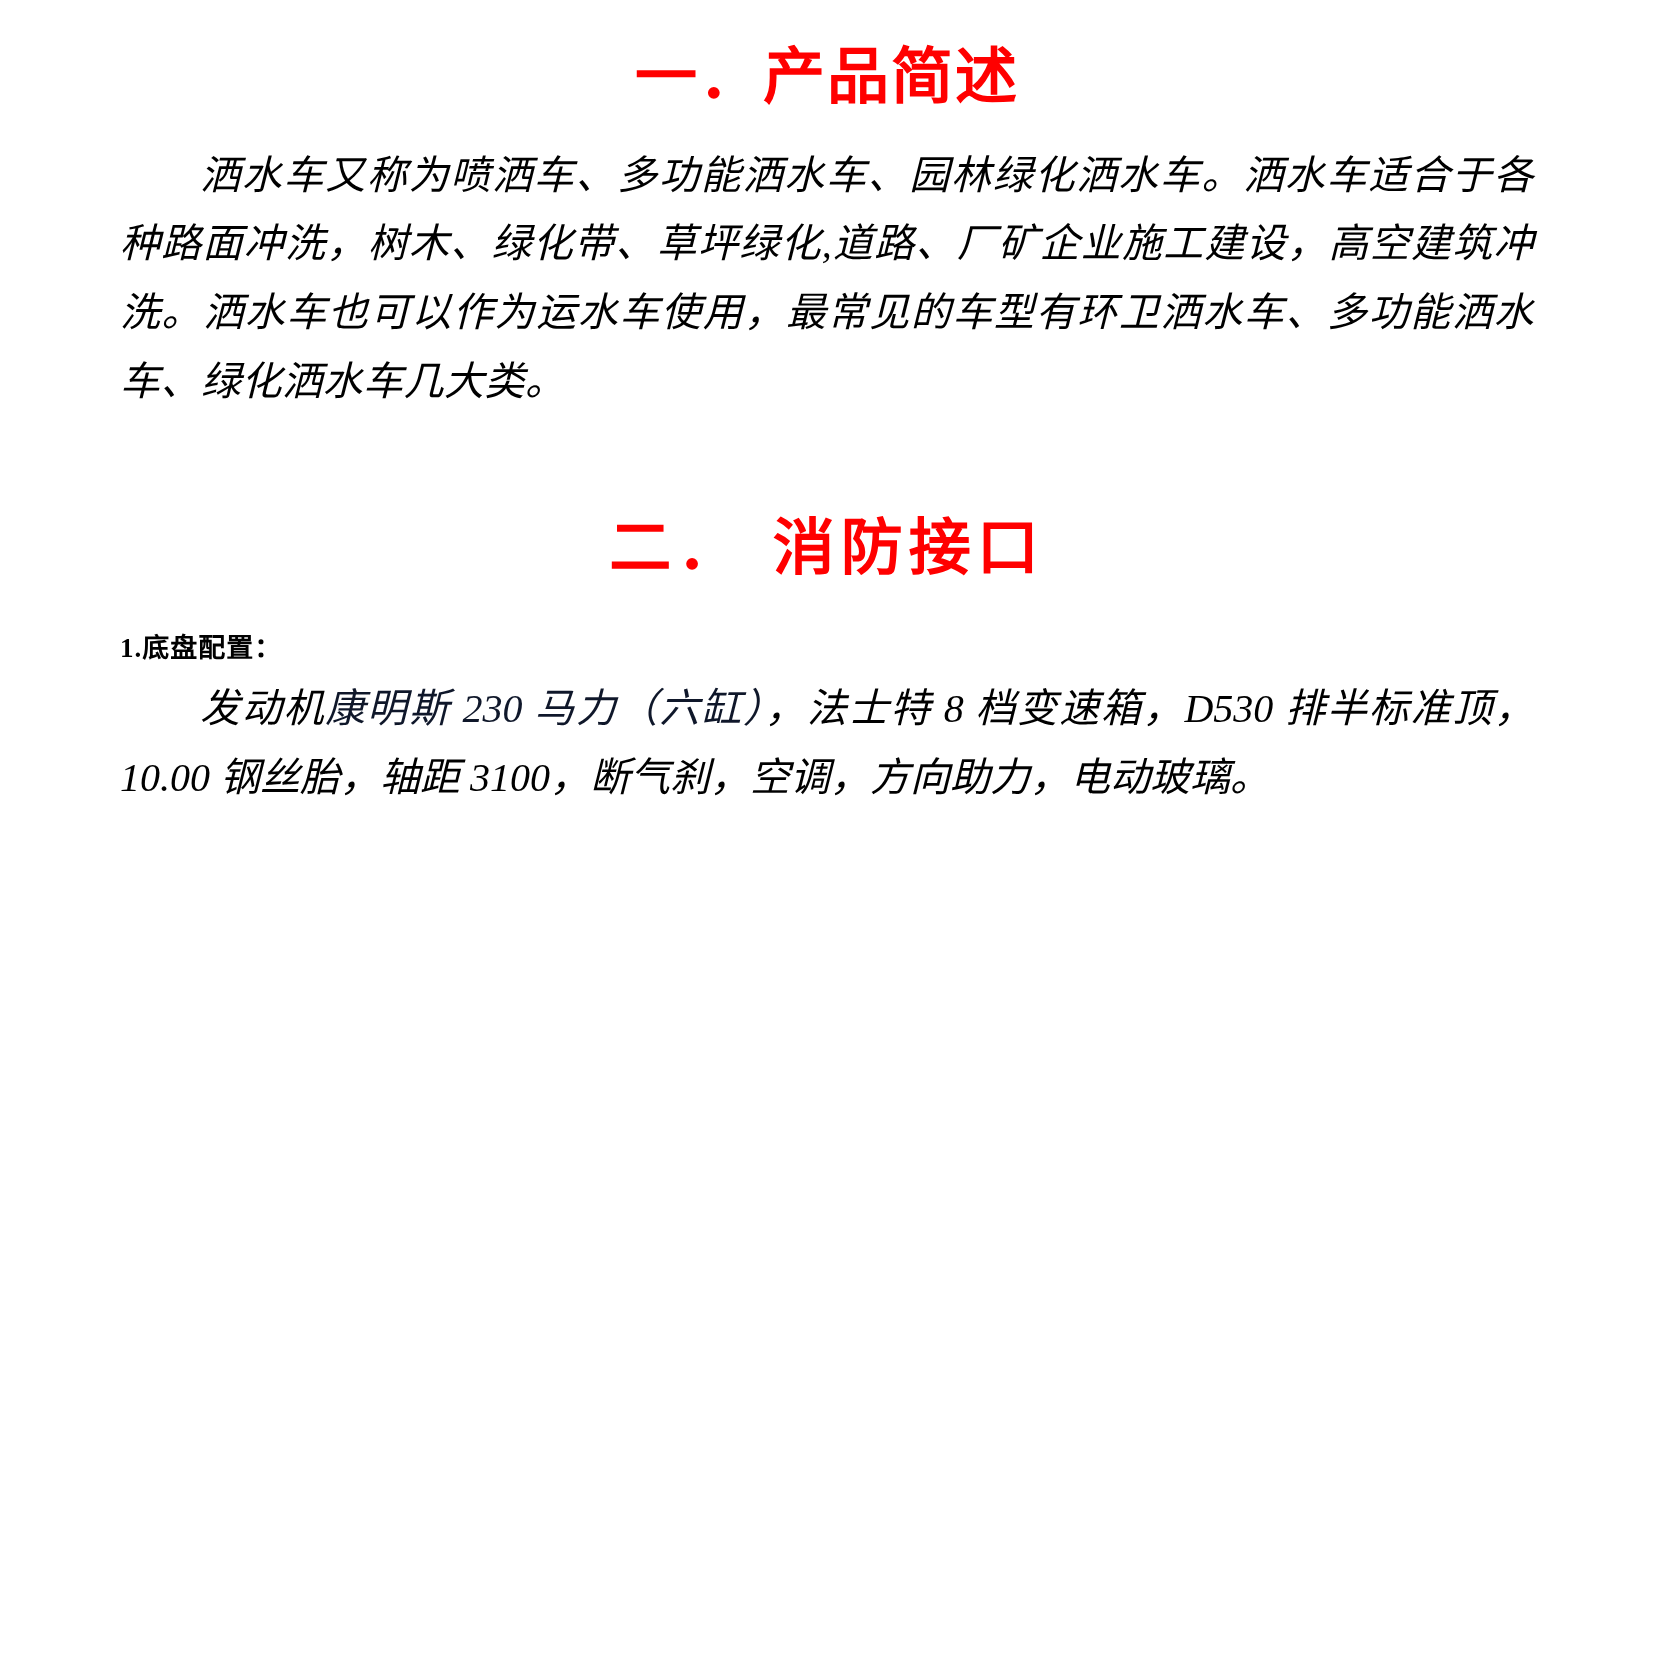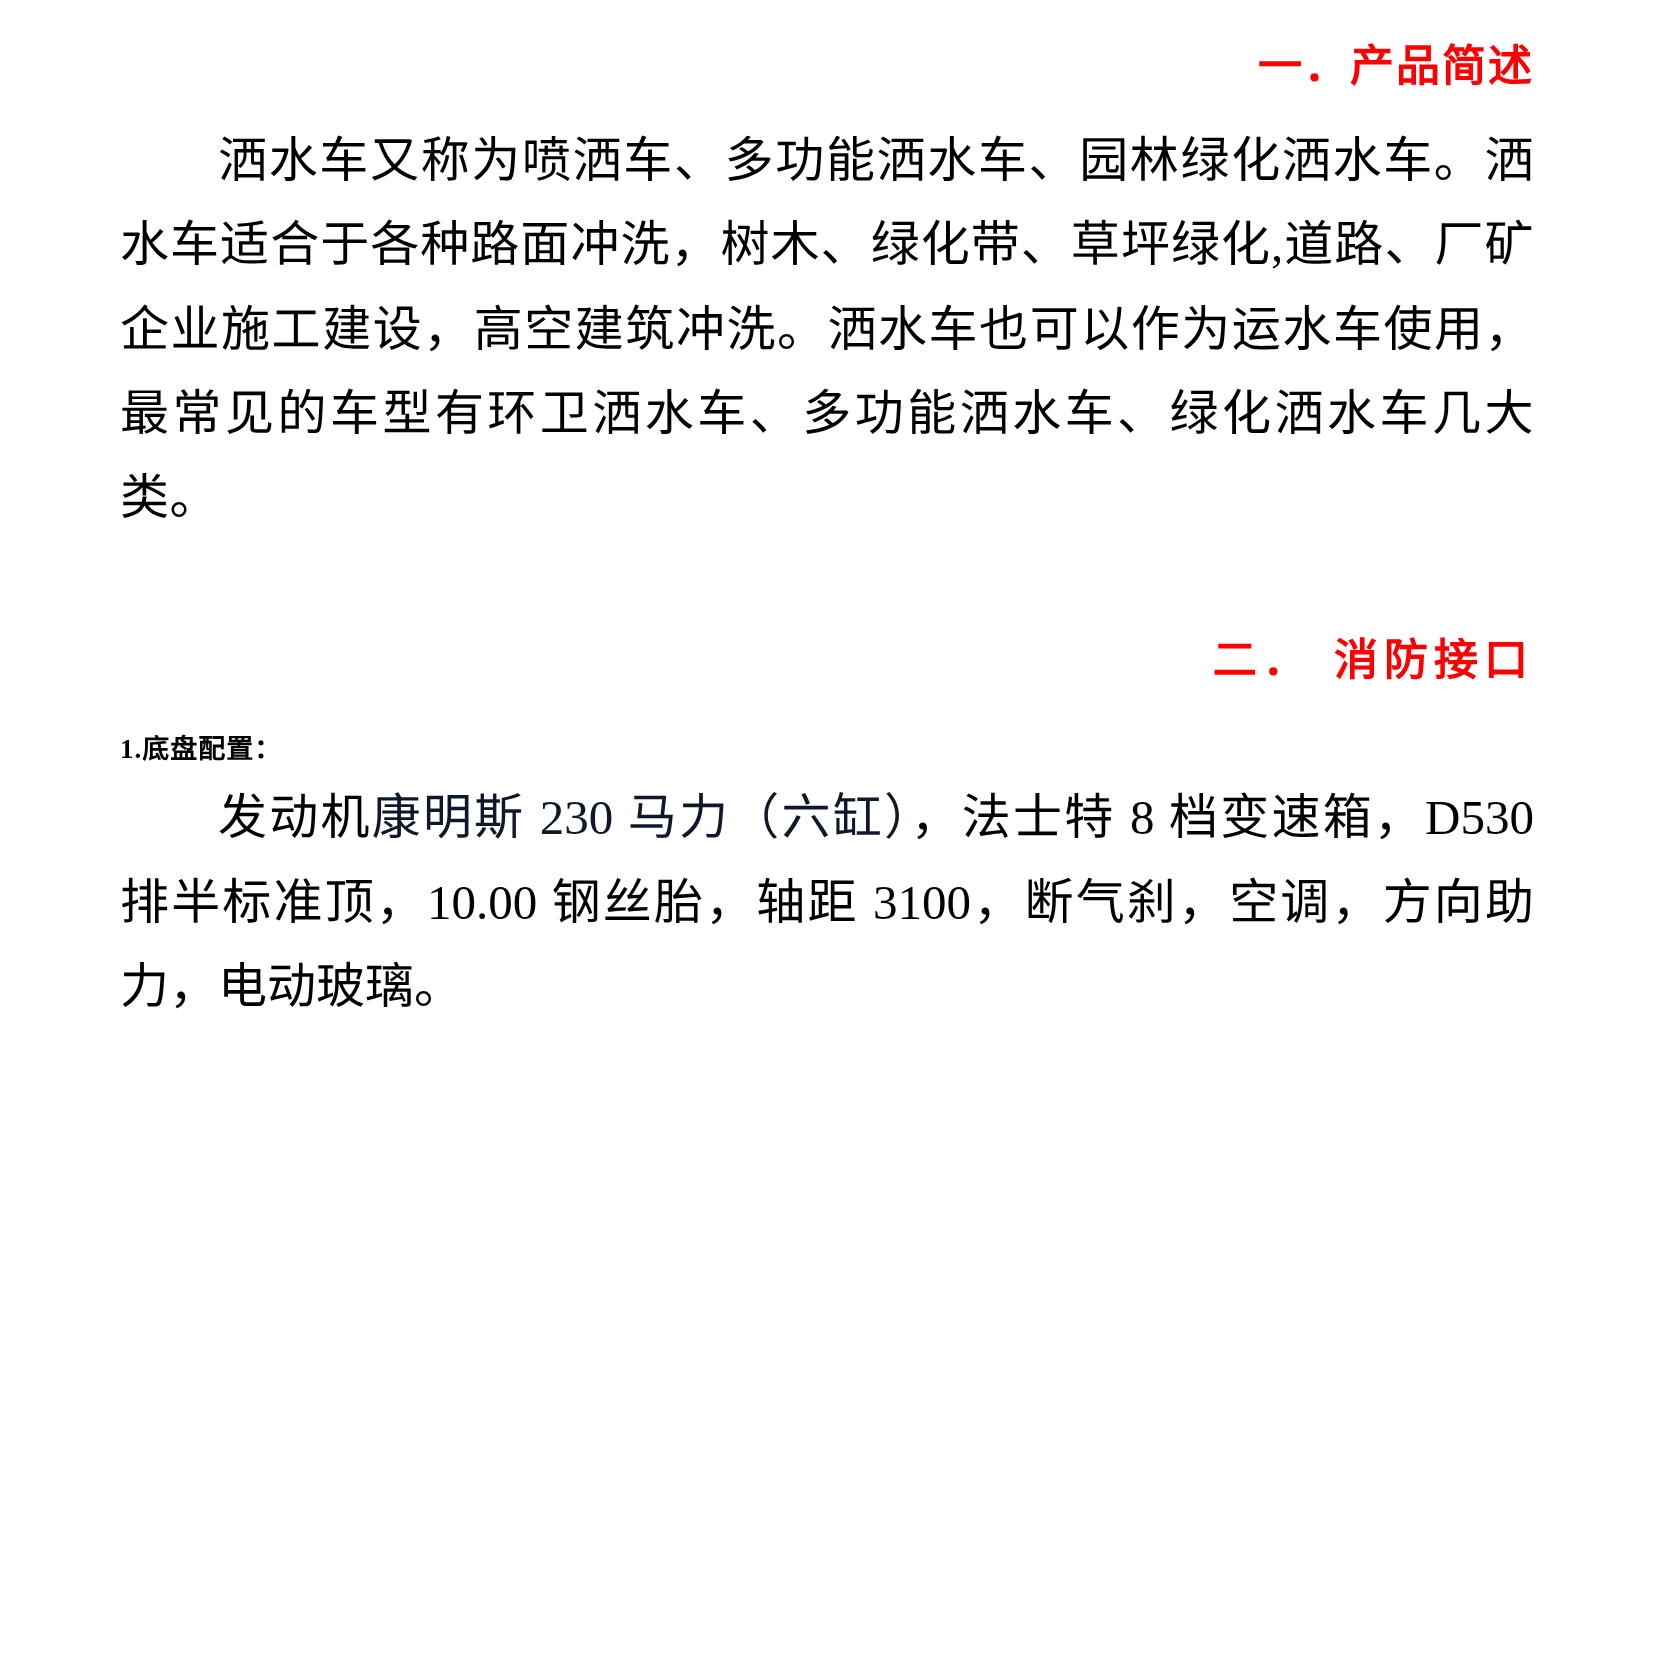--- a/index.html
+++ b/index.html
@@ -14,43 +14,44 @@
     color: #000000;
   }
   .page {
     width: 1654px;
     min-height: 1667px;
     box-sizing: border-box;
     padding: 30px 120px 20px 120px;
     position: relative;
   }
   .heading {
-    text-align: right;
+    text-align: center;
     color: #ff0000;
     font-weight: bold;
-    font-size: 44px;
+    font-size: 62px;
     letter-spacing: 2px;
     line-height: 1.25;
     font-family: "DejaVu Sans", "Liberation Sans", sans-serif;
   }
   .heading-1 {
     margin: 8px 0 26px 0;
   }
   .heading-2 {
     margin: 92px 0 40px 0;
     letter-spacing: 6px;
   }
   .para {
-    font-size: 49px;
+    font-size: 40px;
     line-height: 1.72;
     text-align: justify;
     text-justify: inter-ideograph;
     margin: 0 0 6px 0;
     text-indent: 2em;
     letter-spacing: 0.5px;
+    font-style: italic;
   }
   .para.tight {
     letter-spacing: 0px;
   }
   .subhead {
     font-size: 27px;
     font-weight: bold;
     margin: 6px 0 10px 0;
     letter-spacing: 1px;
   }

